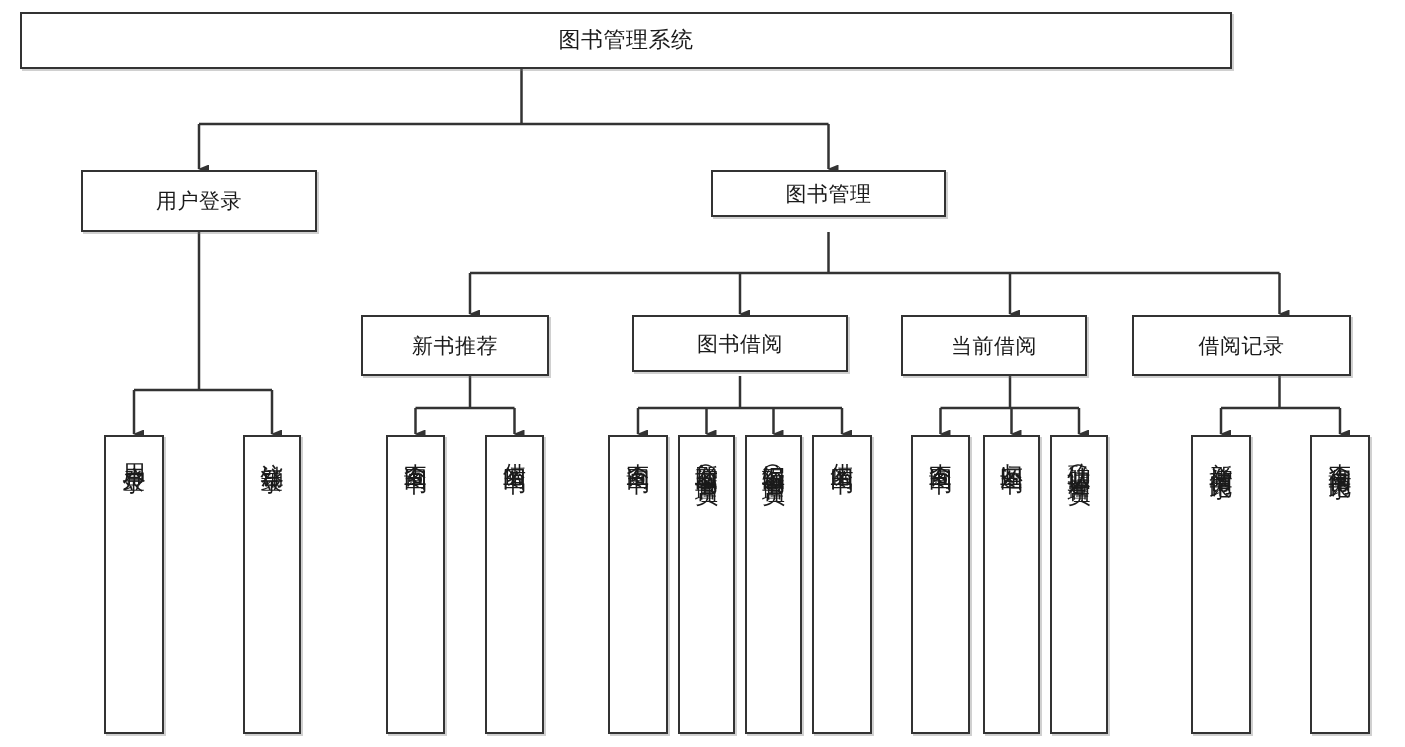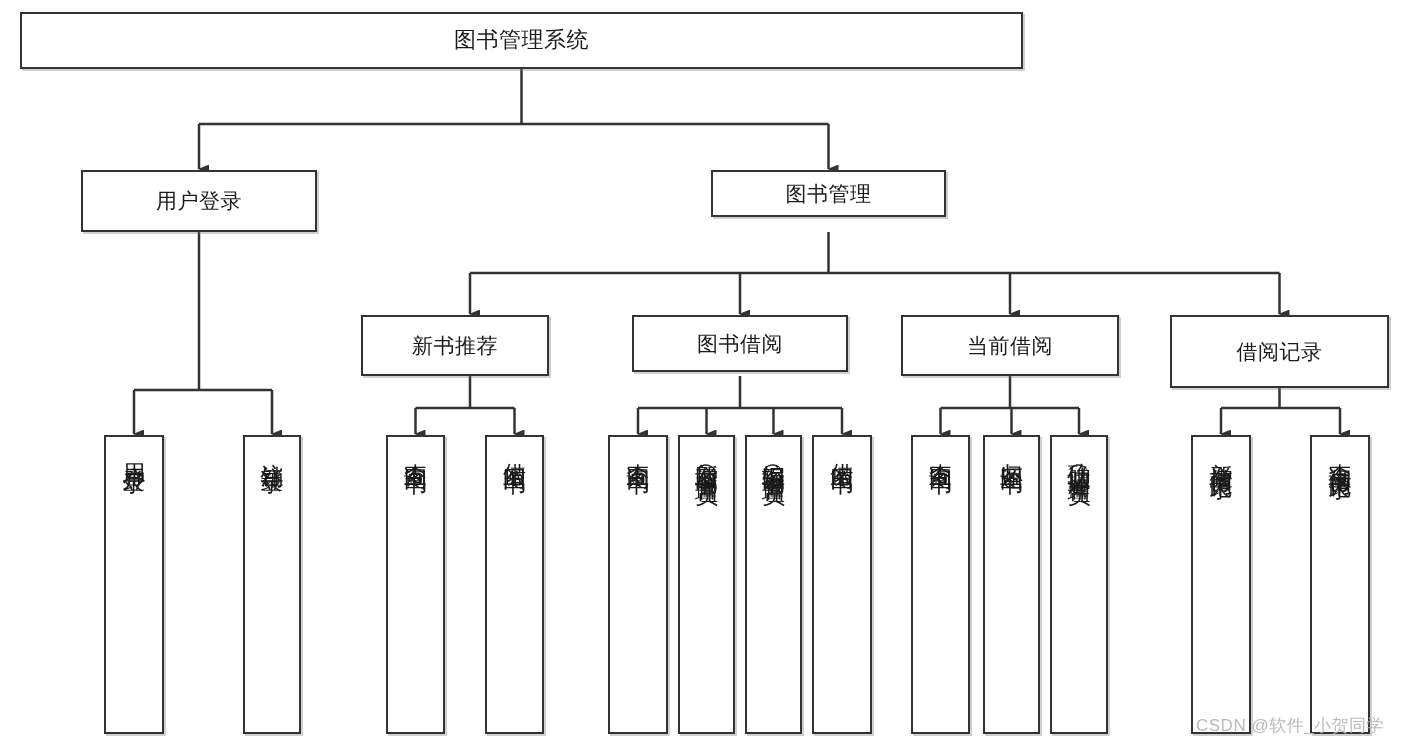--- a/index.html
+++ b/index.html
@@ -116,39 +116,39 @@
         <line x1="1011.5" y1="408" x2="1011.5" y2="434" stroke="#333333" stroke-width="2.5" marker-end="url(#arrowhead)"></line>
         <line x1="1079" y1="408" x2="1079" y2="434" stroke="#333333" stroke-width="2.5" marker-end="url(#arrowhead)"></line>
         <line x1="1279.5" y1="376" x2="1279.5" y2="408" stroke="#333333" stroke-width="2.5"></line>
         <line x1="1221" y1="408" x2="1340" y2="408" stroke="#333333" stroke-width="2.5"></line>
         <line x1="1221" y1="408" x2="1221" y2="434" stroke="#333333" stroke-width="2.5" marker-end="url(#arrowhead)"></line>
         <line x1="1340" y1="408" x2="1340" y2="434" stroke="#333333" stroke-width="2.5" marker-end="url(#arrowhead)"></line>
       </g>
   </svg>
 
   <div id="node-layer">
-      <div class="node horiz root" style="left: 20px; top: 12px; width: 1003px; height: 57px;">
+      <div class="node horiz root" style="left: 20px; top: 12px; width: 1212px; height: 57px;">
         <span class="label">图书管理系统</span>
       </div>
       <div class="node horiz" style="left: 81px; top: 170px; width: 236px; height: 62px;">
         <span class="label">用户登录</span>
       </div>
       <div class="node horiz" style="left: 711px; top: 170px; width: 235px; height: 47px;">
         <span class="label">图书管理</span>
       </div>
       <div class="node horiz" style="left: 361px; top: 315px; width: 188px; height: 61px;">
         <span class="label">新书推荐</span>
       </div>
       <div class="node horiz" style="left: 632px; top: 315px; width: 216px; height: 57px;">
         <span class="label">图书借阅</span>
       </div>
-      <div class="node horiz" style="left: 901px; top: 315px; width: 218px; height: 61px;">
+      <div class="node horiz" style="left: 901px; top: 315px; width: 186px; height: 61px;">
         <span class="label">当前借阅</span>
       </div>
-      <div class="node horiz" style="left: 1170px; top: 315px; width: 219px; height: 73px; align-items: center;">
+      <div class="node horiz" style="left: 1132px; top: 315px; width: 219px; height: 61px; align-items: center;">
         <span class="label">借阅记录</span>
       </div>
       <div class="node vert" style="left: 104px; top: 435px; width: 60px; height: 299px;">
         <span class="label">用户登录</span>
       </div>
       <div class="node vert" style="left: 243px; top: 435px; width: 58px; height: 299px;">
         <span class="label">注销登录</span>
       </div>
       <div class="node vert" style="left: 386px; top: 435px; width: 59px; height: 299px;">
         <span class="label">查询图书</span>
@@ -178,14 +178,13 @@
         <span class="label">确认归还（管理员）</span>
       </div>
       <div class="node vert" style="left: 1191px; top: 435px; width: 60px; height: 299px;">
         <span class="label">新增借阅记录</span>
       </div>
       <div class="node vert" style="left: 1310px; top: 435px; width: 60px; height: 299px;">
         <span class="label">查询借阅记录</span>
       </div>
     </div>
 
-  <div class="watermark" style="left: 1196px; top: 714px; color: rgb(185, 185, 185);">CSDN @软件_小贺同学</div>
 </div>
 
 </body></html>

